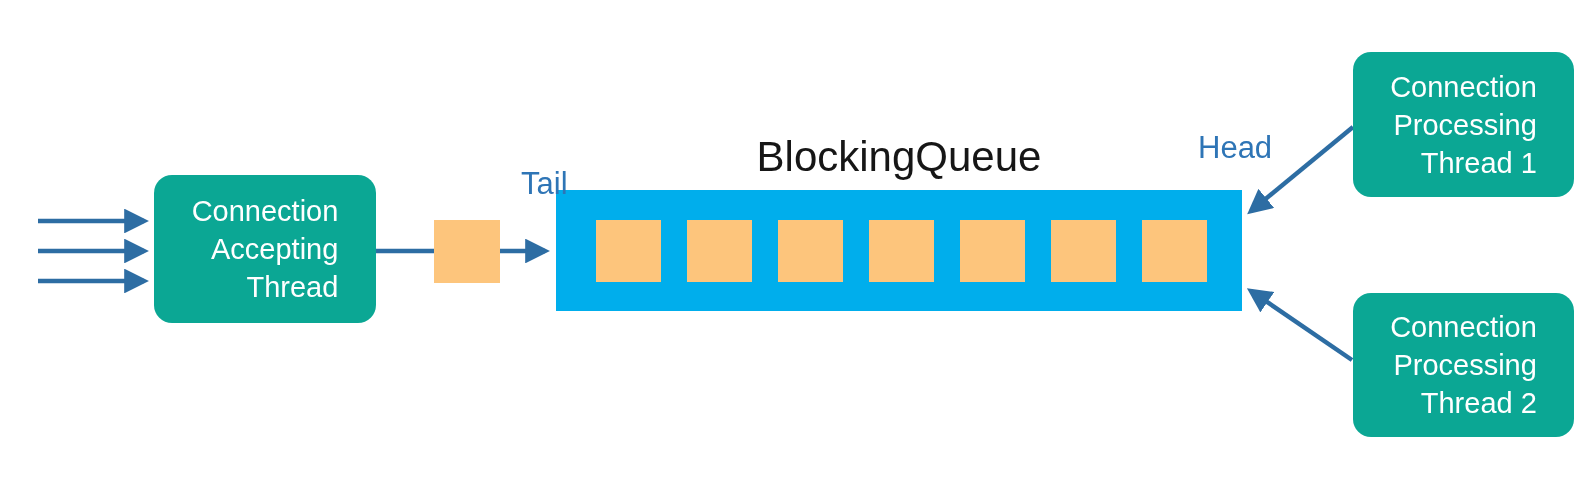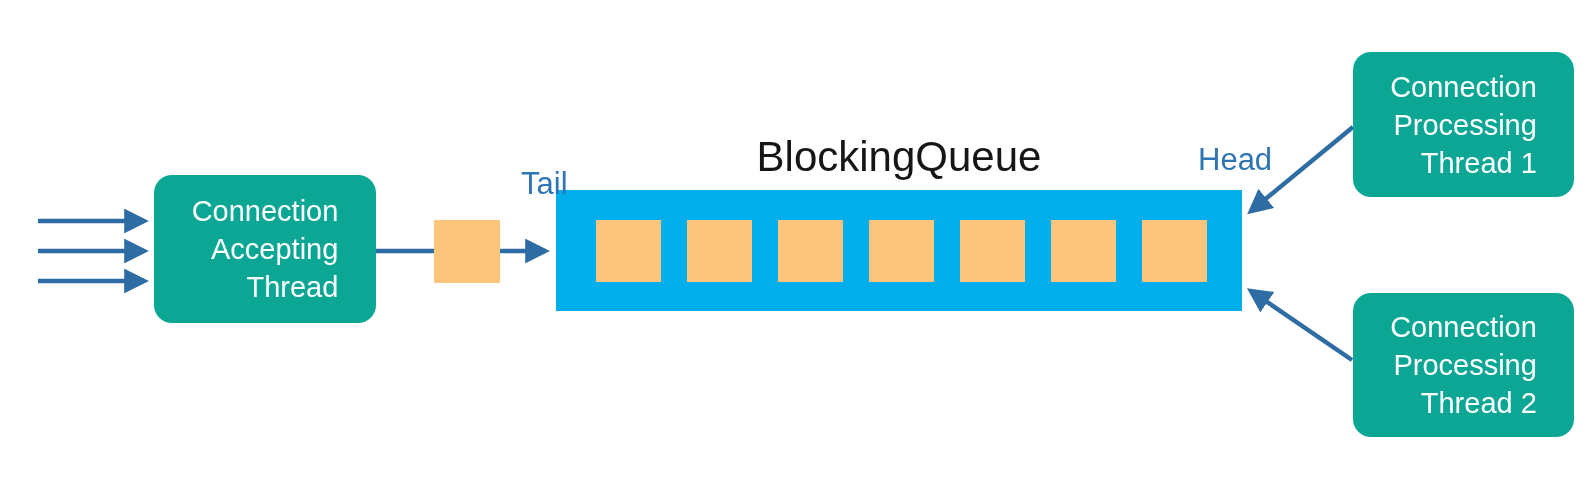--- a/index.html
+++ b/index.html
@@ -85,21 +85,21 @@
     margin-top: 13px;
   }
   .end-label {
     position: absolute;
     font-size: 31px;
     line-height: 36px;
     color: var(--label_blue);
     z-index: 2;
   }
   .tail-label { left: 521px; top: 130px; margin-top: 36px; }
-  .head-label { left: 1198px; top: 142px; text-align: right; }
+  .head-label { left: 1198px; top: 130px; text-align: right; }
 </style>
 </head>
 <body>
 
 <div class="canvas">
 
   <svg class="arrows-layer" viewBox="0 0 1593 488" xmlns="http://www.w3.org/2000/svg">
     <defs>
       <marker id="arrowhead" viewBox="0 0 10 10" refX="8" refY="5" markerWidth="5.5" markerHeight="5.5" orient="auto-start-reverse">
         <path class="arrowhead-path" d="M0 0 L10 5 L0 10 z"></path>

